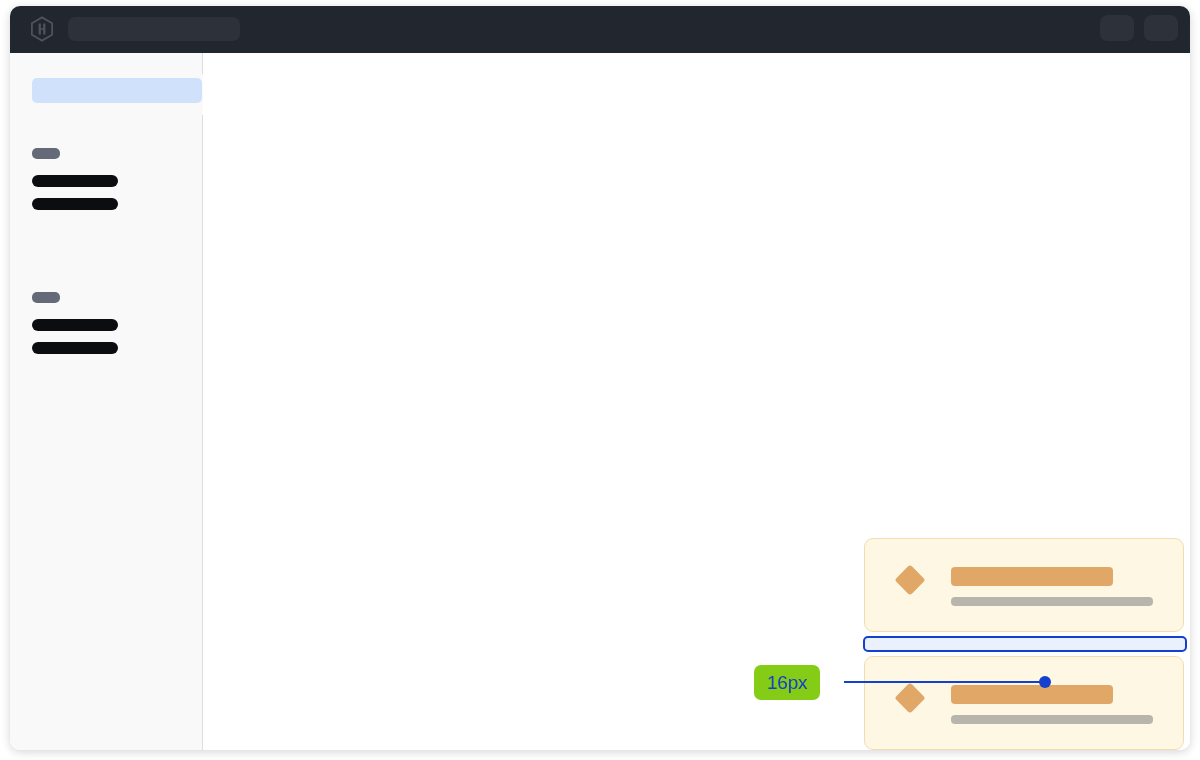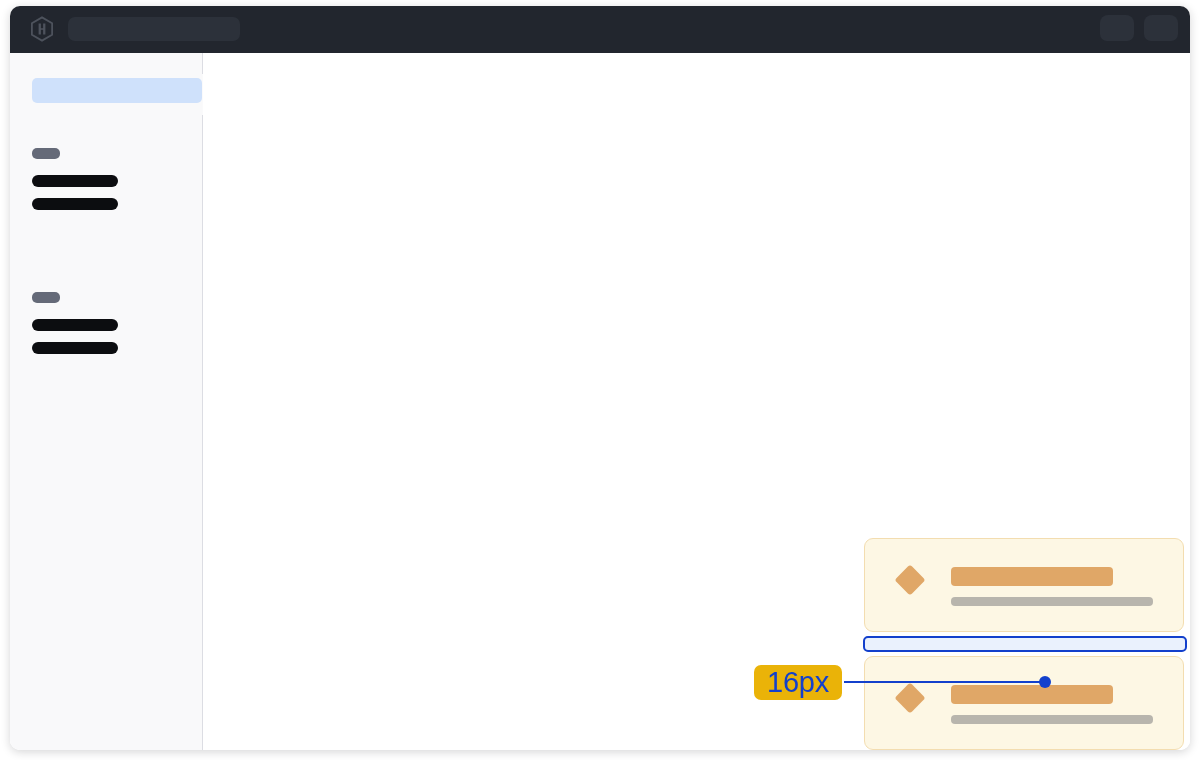--- a/index.html
+++ b/index.html
@@ -219,24 +219,24 @@
 
   
   .measure-label {
     position: absolute;
     left: 551px;
     top: 612px;
     height: 35px;
     padding: 0 13px;
     display: flex;
     align-items: center;
-    background: #eab308;
+    background: #84cc16;
     border-radius: 7px;
     color: #1340cc;
-    font-size: 29px;
+    font-size: 19px;
     font-family: "Liberation Sans", sans-serif;
     letter-spacing: -0.2px;
   }
 
   .leader-line {
     position: absolute;
     left: 641px;
     top: 628px;
     width: 196px;
     height: 2px;

